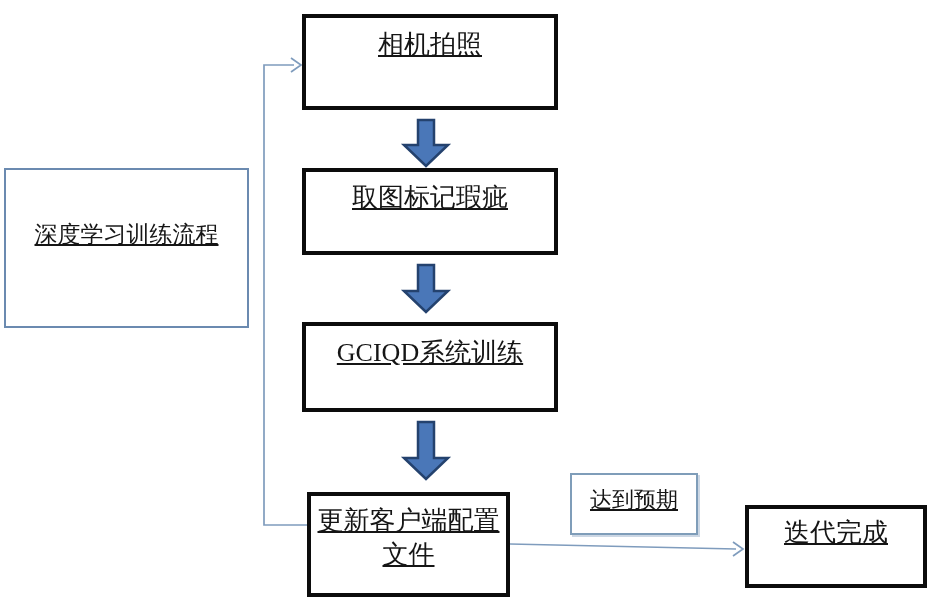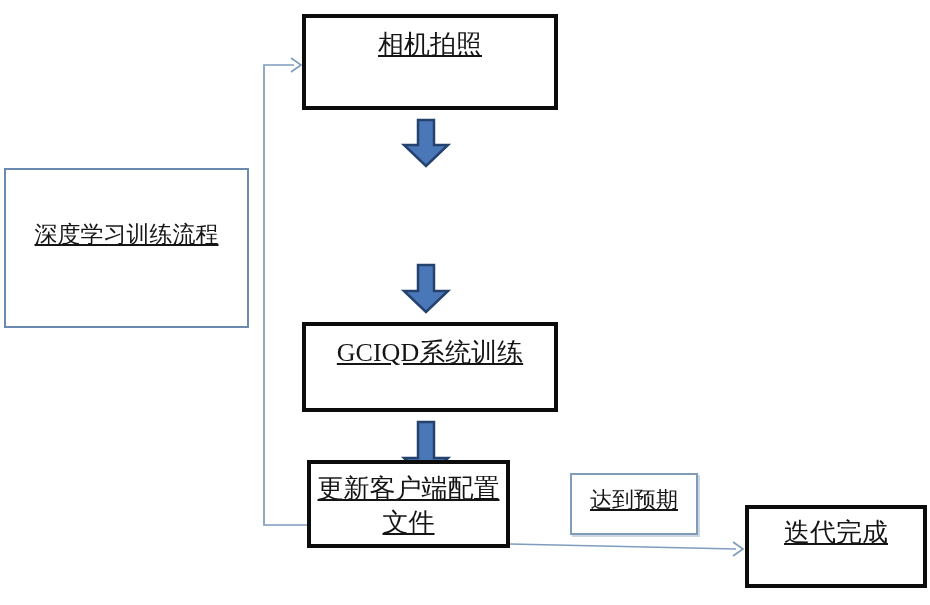--- a/index.html
+++ b/index.html
@@ -70,21 +70,21 @@
   }
   .block-arrow {
     fill: var(--block-arrow-fill);
     stroke: var(--block-arrow-stroke);
     stroke-width: 2.5;
   }
   
   #step-camera        { left: 302px; top: 14px;  width: 256px; height: 96px;  padding-top: 10px; }
   #step-annotate      { left: 302px; top: 168px; width: 256px; height: 87px;  padding-top: 9px;  }
   #step-train         { left: 302px; top: 322px; width: 256px; height: 90px;  padding-top: 10px; }
-  #step-update-config { left: 307px; top: 460px; width: 203px; height: 88px; padding-top: 8px;  }
+  #step-update-config { left: 307px; top: 492px; width: 203px; height: 105px; padding-top: 8px;  }
   #note-box           { left: 4px;   top: 168px; width: 245px; height: 160px; padding-top: 13px; }
   #condition-box      { left: 570px; top: 473px; width: 128px; height: 62px;  padding-top: 10px; }
   #terminal-box       { left: 745px; top: 505px; width: 182px; height: 83px;  padding-top: 7px;  }
 </style>
 </head>
 <body>
 
 <div class="canvas">
 
   <svg class="connector-layer" viewBox="0 0 930 605" xmlns="http://www.w3.org/2000/svg" aria-hidden="true">
@@ -99,20 +99,21 @@
     <path class="block-arrow" d="M418,265 L434,265 L434,291 L448,291 L426,312 L404,291 L418,291 Z"></path>
     <path class="block-arrow" d="M418,422 L434,422 L434,458 L448,458 L426,479 L404,458 L418,458 Z"></path>
   </svg>
 
   <div id="note-box" class="node note">
     <p class="note-title">深度学习训练流程</p>
   </div>
 
   <div id="step-camera" class="node process">相机拍照</div>
 
+  <div id="step-annotate" class="node process">取图标记瑕疵</div>
 
   <div id="step-train" class="node process">GCIQD系统训练</div>
 
   <div id="step-update-config" class="node process">更新客户端配置
 文件</div>
 
   <div id="condition-box" class="node condition">达到预期</div>
 
   <div id="terminal-box" class="node process">迭代完成</div>
 

